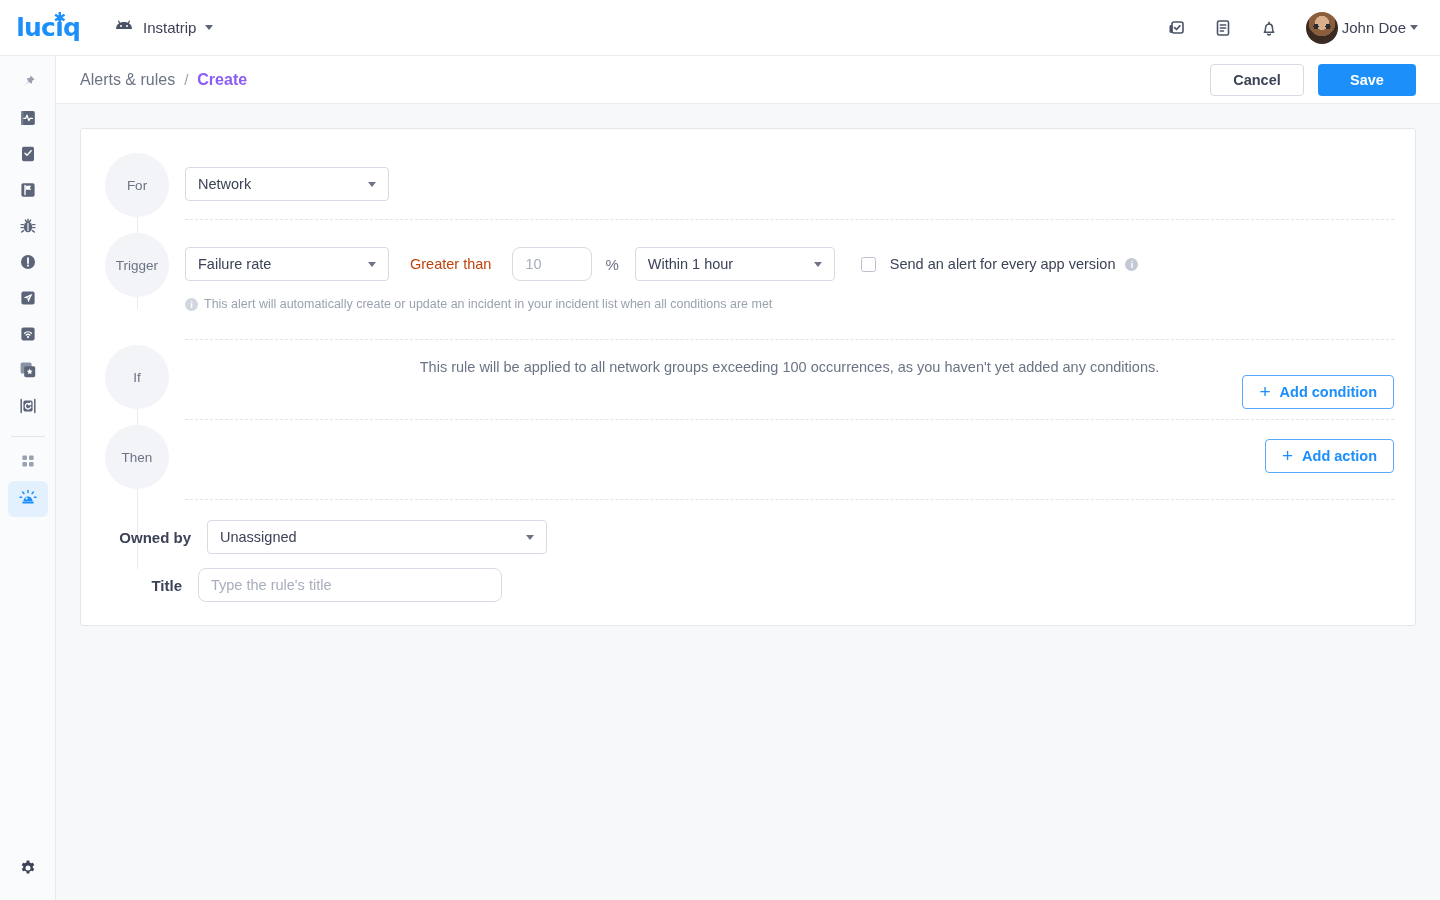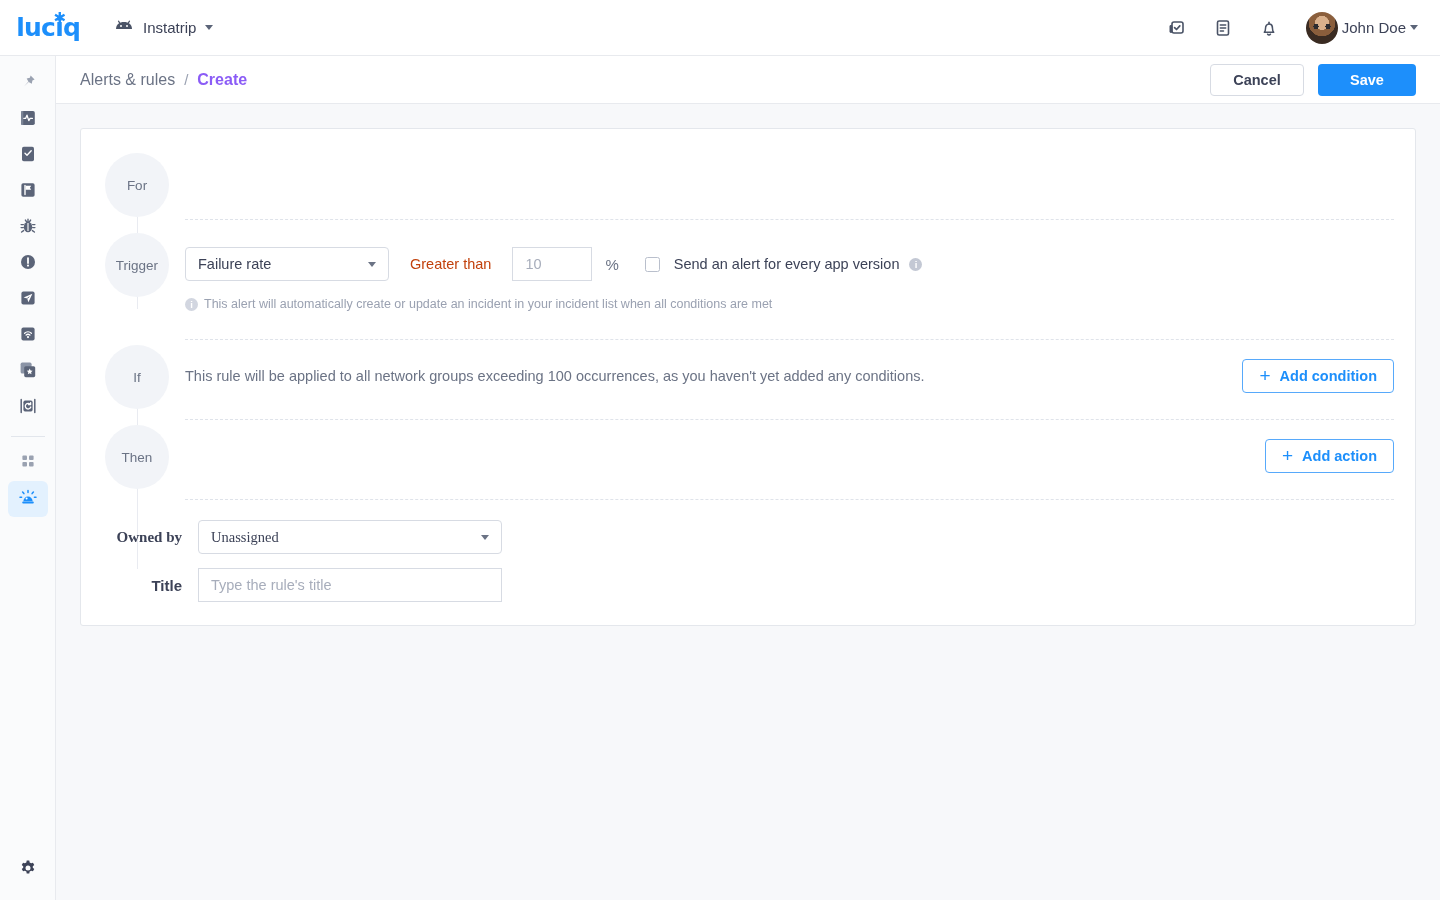--- a/index.html
+++ b/index.html
@@ -137,21 +137,21 @@
     display: flex; align-items: center; padding: 0 12px; cursor: pointer;
     font-size: 14.5px; color: #3c4257; position: relative;
   }
   .select .caret-sm {
     position: absolute; right: 12px; top: 50%; margin-top: -2px;
     width: 0; height: 0;
     border-left: 4.5px solid transparent; border-right: 4.5px solid transparent;
     border-top: 5px solid #6b7385;
   }
   .input {
-    height: 34px; border: 1px solid #d7dbe3; border-radius: 0; background:#fff;
+    height: 34px; border: 1px solid #d7dbe3; border-radius: 8px; background:#fff;
     display:flex; align-items:center; padding: 0 12px; font-size:14.5px;
     color:#3c4257; cursor: text;
   }
   .input .ph { color:#a7adbb; }
   .lbl { font-size:14.5px; color:#c2410c; }
   .pct { font-size:15px; color:#6b7385; }
 
   .checkbox {
     width:15px; height:15px; border:1.5px solid #b9bfcc; border-radius:2.5px;
     background:#fff; cursor:pointer; flex:none;
@@ -392,70 +392,80 @@
       <span>Trigger</span>
     </div>
     <div class="node" style="top:216px;">
       <span>If</span>
     </div>
     <div class="node" style="top:296px;justify-content:center;">
       <span>Then</span>
     </div>
   </div>
 
+  <div class="row" style="top:38px;">
+    <div class="select" style="width:204px;">
+      <span>Network</span>
+      <span class="caret-sm"></span>
+    </div>
+  </div>
   <div class="sep" style="top:90px;"></div>
 
   <div class="row" style="top:118px;gap:0;">
     <div class="select" style="width:204px;">
       <span>Failure rate</span>
       <span class="caret-sm"></span>
     </div>
 
     <span class="lbl" style="margin-left:21px;">Greater than</span>
 
     <div class="input" style="width:80px;margin-left:21px;">
       <span class="ph">10</span>
     </div>
 
     <span class="pct" style="margin-left:13px;">%</span>
 
+    <div class="select" style="width:200px;margin-left:16px;">
+      <span>Within 1 hour</span>
+      <span class="caret-sm"></span>
+    </div>
 
     <div class="checkbox" style="margin-left:26px;"></div>
     <span class="chk-label" style="margin-left:14px;">Send an alert for every app version</span>
     <span class="info-dot" style="margin-left:10px;">i</span>
   </div>
 
   <div class="row" style="top:168px;">
     <div class="hint">
       <span class="info-dot">i</span>
       <span>This alert will automatically create or update an incident in your incident list when all conditions are met</span>
     </div>
   </div>
   <div class="sep" style="top:210px;"></div>
 
-  <div class="row" style="top:230px;">
+  <div class="row" style="top:230px;flex-direction:column;">
     <span class="rule-text">This rule will be applied to all network groups exceeding 100 occurrences, as you haven't yet added any conditions.</span>
     <div class="btn-outline-blue" style="margin-left:auto;">
       <span class="plus">+</span>
       <span>Add condition</span>
     </div>
   </div>
   <div class="sep" style="top:290px;"></div>
 
   <div class="row" style="top:310px;">
     <div class="btn-outline-blue" style="margin-left:auto;">
       <span class="plus">+</span>
       <span>Add action</span>
     </div>
   </div>
   <div class="sep" style="top:370px;"></div>
 
-  <div class="field-row" style="top:391px;left:13px;font-family:Liberation Serif, serif;">
+  <div class="field-row" style="top:391px;left:22px;">
     <span class="field-label">Owned by</span>
-    <div class="select" style="width:304px;">
+    <div class="select" style="width:340px;">
       <span>Unassigned</span>
       <span class="caret-sm"></span>
     </div>
   </div>
 
   <div class="field-row" style="top:439px;left:13px;">
     <span class="field-label">Title</span>
     <div class="input" style="width:304px;">
       <span class="ph">Type the rule's title</span>
     </div>

